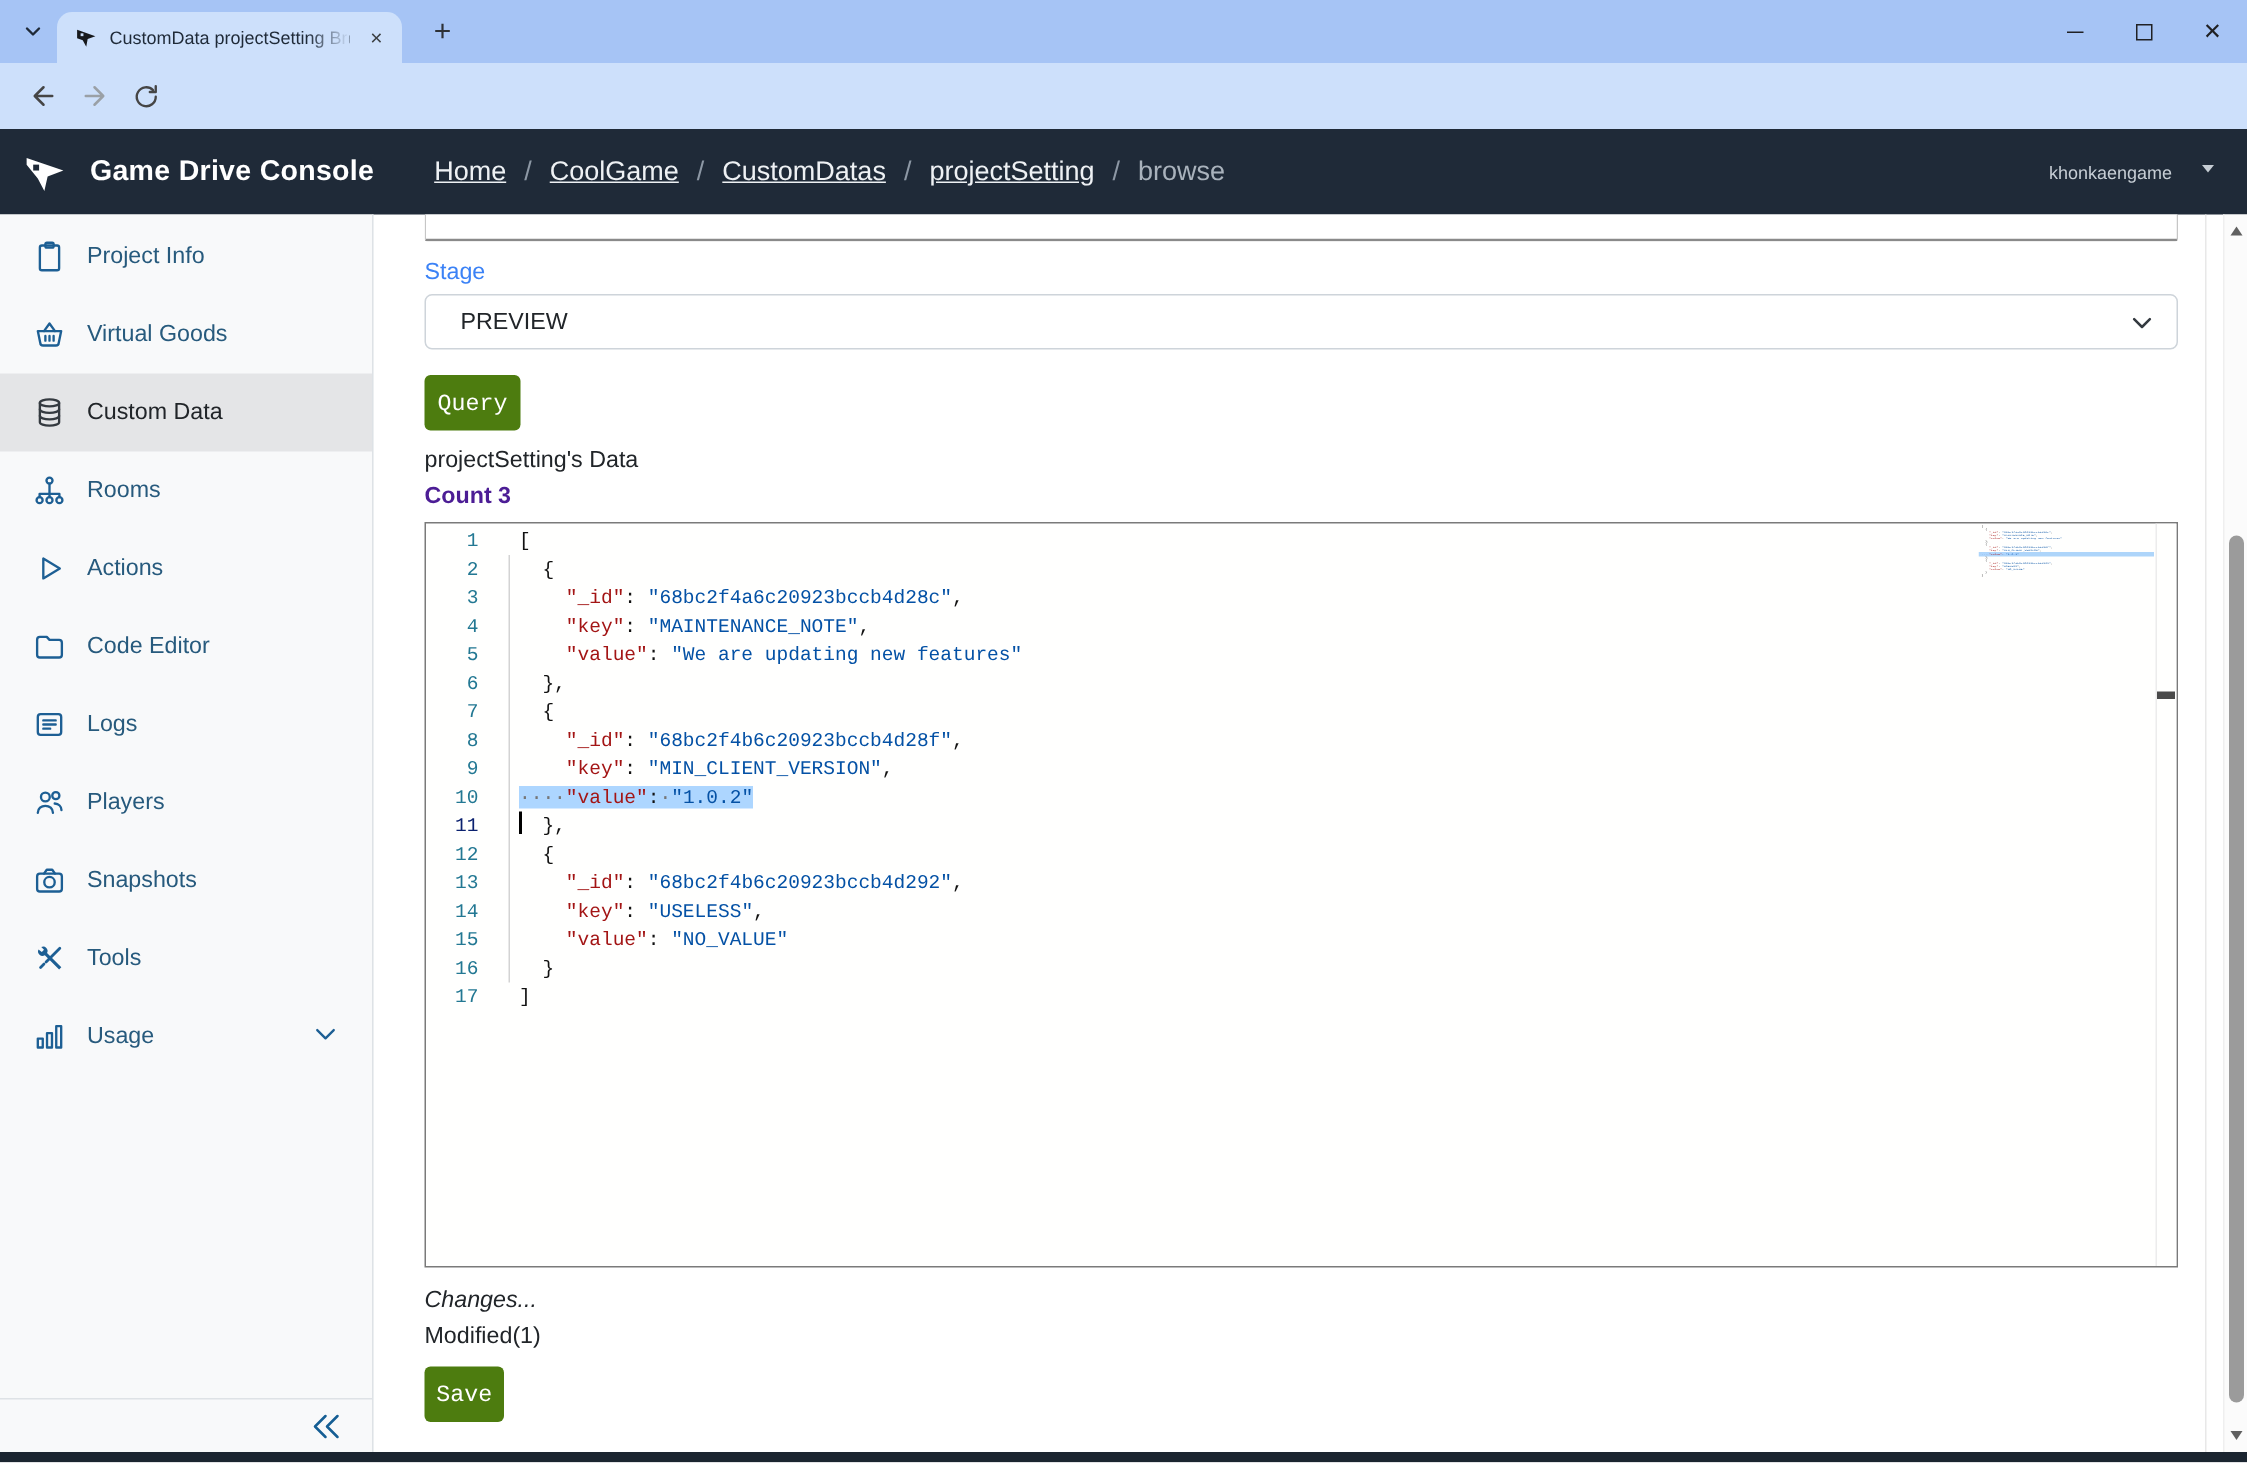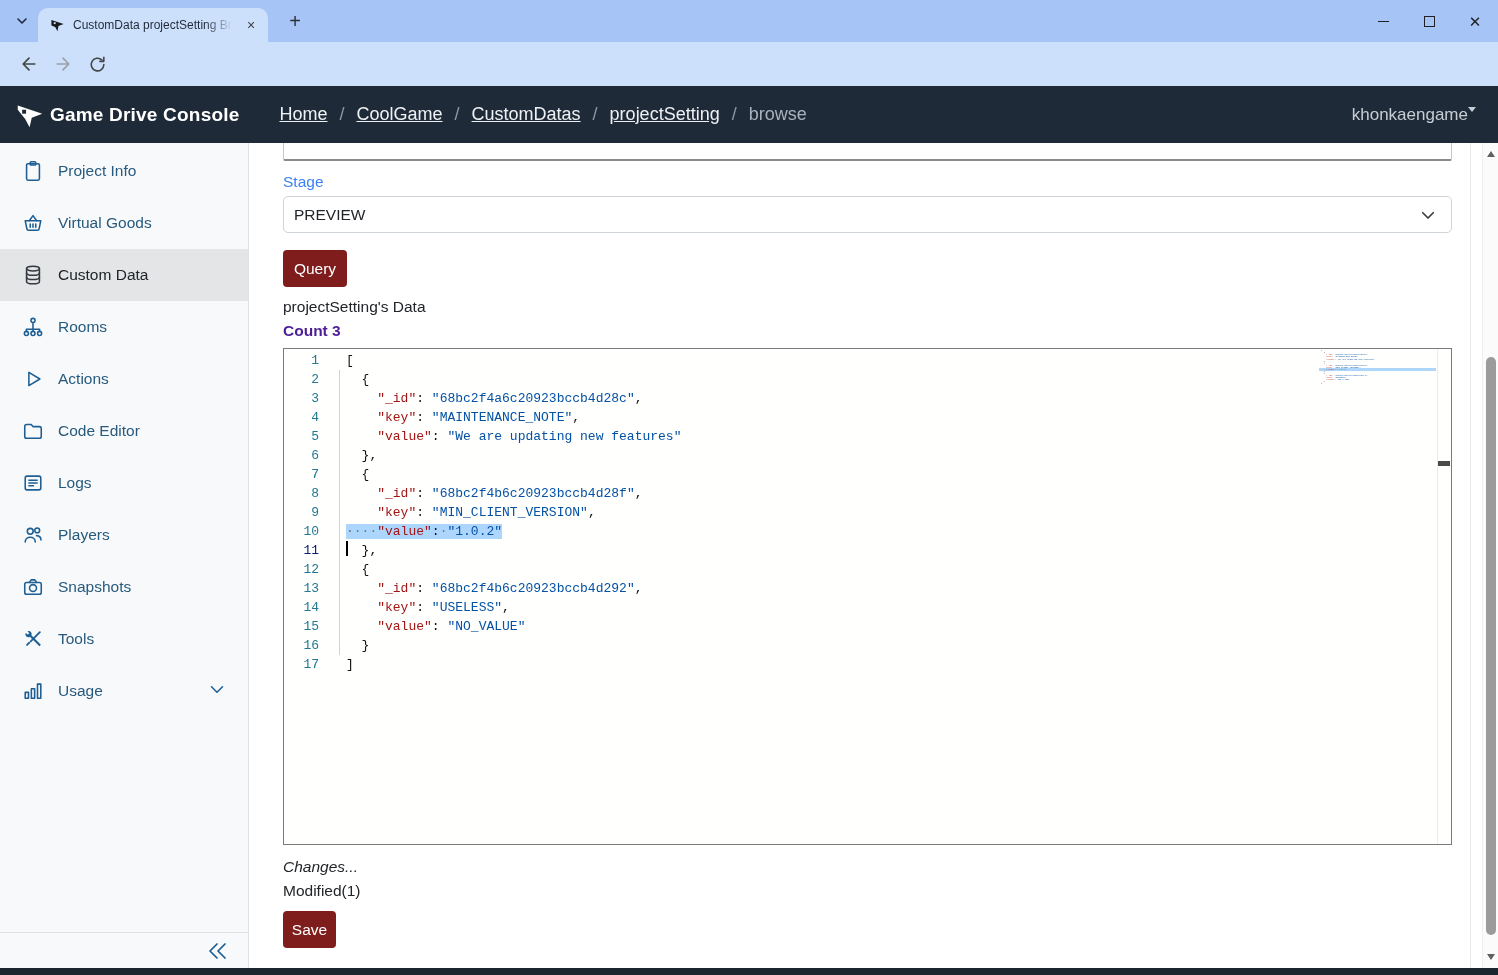--- a/index.html
+++ b/index.html
@@ -41,28 +41,28 @@
   .dotsbox { width:21px; height:21px; background:#3c4a55; border-radius:4px; color:#fff;
     display:flex; align-items:center; justify-content:center; font-size:11px; font-weight:bold; letter-spacing:1px; }
   .ext-divider { width:1px; height:20px; background:#9db3d8; margin:0 4px; }
   .avatar { width:26px; height:26px; border-radius:50%;
     background:radial-gradient(circle at 50% 35%, #d8b58c 0 34%, #8a5a2b 35% 62%, #50718f 63%); }
   .kebab { font-size:17px; color:#3c4043; padding:0 4px; }
 
   
   .navbar { position:absolute; left:0; top:86px; width:1498px; height:57px; background:#1f2a38;
     display:flex; align-items:center; color:#fff; }
-  .brand { display:flex; align-items:center; gap:6px; margin-left:16px; }
+  .brand { display:flex; align-items:center; gap:16px; margin-left:16px; }
   .brand-name { font-size:19px; font-weight:600; letter-spacing:.2px; }
   .crumbs { margin-left:40px; font-size:18px; display:flex; align-items:center; }
   .crumb { color:#eef1f4; text-decoration:underline; cursor:pointer; }
   .crumb.current { color:#a9b2bc; text-decoration:none; cursor:default; }
   .crumb-sep { color:#8d98a5; margin:0 12px; }
-  .user-menu { margin-left:auto; margin-right:22px; font-size:17px; color:#c6cdd4;
-    display:flex; align-items:flex-start; gap:0; }
+  .user-menu { margin-left:auto; margin-right:22px; font-size:12px; color:#c6cdd4;
+    display:flex; align-items:flex-start; gap:20px; }
   .caret-down { width:0; height:0; border-left:4.5px solid transparent; border-right:4.5px solid transparent;
     border-top:5px solid #c6cdd4; margin-top:2px; }
 
   
   .sidebar { position:absolute; left:0; top:143px; width:249px; height:825px; background:#f8f9fa;
     border-right:1px solid #dee2e6; }
   .side-list { padding-top:2px; }
   .side-item { height:52px; display:flex; align-items:center; padding-left:22px; cursor:pointer; }
   .side-item .icn { width:22px; height:22px; color:#1d5f94; display:flex; align-items:center; justify-content:center; }
   .side-item .lbl { margin-left:14px; font-size:15.5px; color:#275a7d; }
@@ -74,25 +74,25 @@
     display:flex; align-items:center; justify-content:flex-end; padding-right:18px; }
   .collapse-btn { color:#155e94; display:flex; }
 
   
   .main { position:absolute; left:283px; top:143px; width:1169px; height:825px; }
   .partial-input { position:absolute; left:0; top:0; width:1169px; height:18px; background:#fff;
     border-left:1px solid #c6c6c6; border-right:1px solid #c6c6c6; border-bottom:2px solid #8a8a8a;
     border-radius:0 0 2px 2px; }
   .stage-label { position:absolute; left:0; top:30px; font-size:15.5px; color:#3b82f6; }
   .stage-select { position:absolute; left:0; top:53px; width:1169px; height:37px; background:#fff;
-    border:1px solid #ced4da; border-radius:5px; display:flex; align-items:center; padding:0 14px 0 10px;
+    border:1px solid #ced4da; border-radius:5px; display:flex; align-items:center; padding:0 14px 0 23px;
     font-size:15.5px; color:#212529; cursor:pointer; }
   .stage-select .sel-caret { margin-left:auto; color:#343a40; display:flex; }
-  .btn { background:#7f1d1d; color:#fff; border:none; border-radius:4px; font-size:15.5px;
-    font-family:Liberation Sans, sans-serif; display:flex; align-items:center; justify-content:center; cursor:pointer; }
+  .btn { background:#4d7c0f; color:#fff; border:none; border-radius:4px; font-size:15.5px;
+    font-family:Liberation Mono, monospace; display:flex; align-items:center; justify-content:center; cursor:pointer; }
   .query-btn { position:absolute; left:0; top:107px; width:64px; height:37px; }
   .data-title { position:absolute; left:0; top:155px; font-size:15.5px; color:#212529; }
   .count-label { position:absolute; left:0; top:179px; font-size:15.5px; font-weight:bold; color:#4c1d95; }
   .changes-label { position:absolute; left:0; top:715px; font-size:15.5px; font-style:italic; color:#212529; }
   .modified-label { position:absolute; left:0; top:739px; font-size:15.5px; color:#212529; }
   .save-btn { position:absolute; left:0; top:768px; width:53px; height:37px; }
 
   
   .editor { position:absolute; left:0; top:205px; width:1169px; height:497px; background:#fffffe;
     border:1px solid #7a7a7a; overflow:hidden; }

